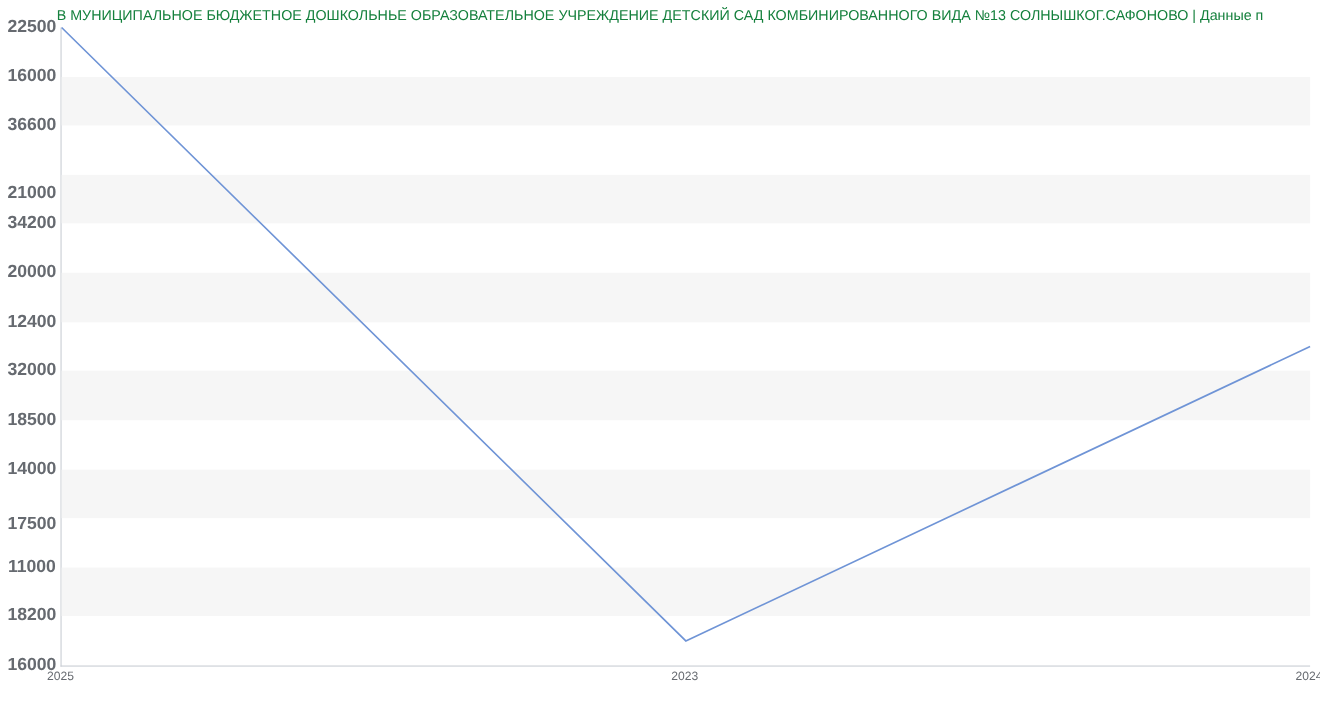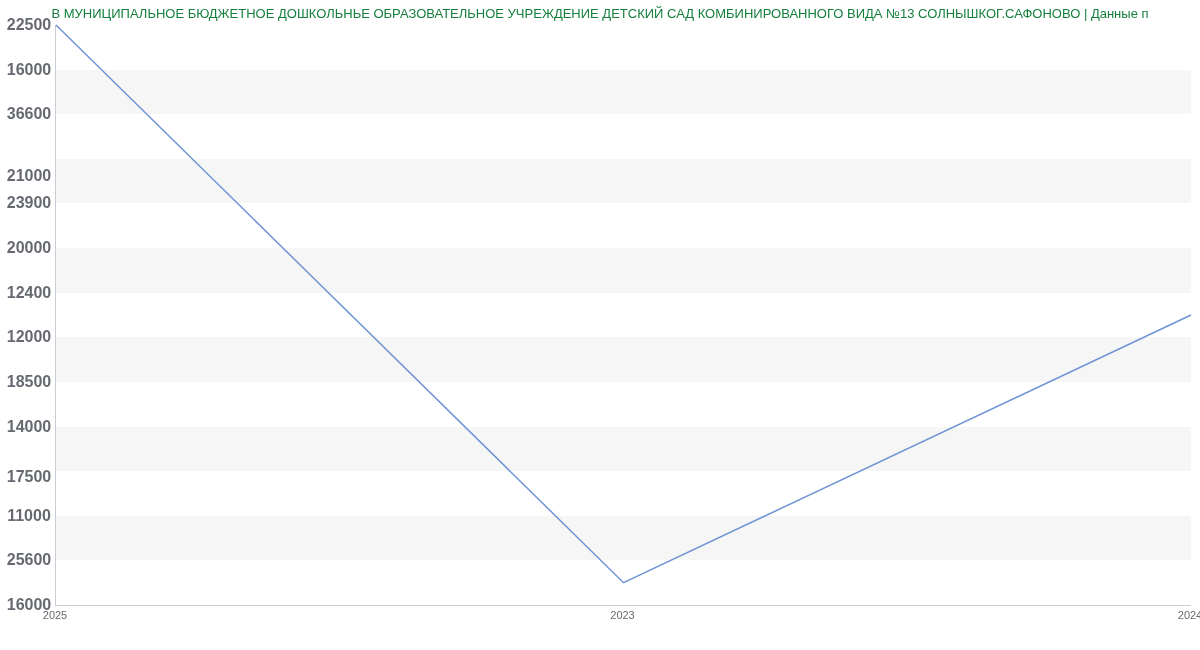--- a/index.html
+++ b/index.html
@@ -89,29 +89,29 @@
       <div class="band" style="top: 223.077px; height: 44.6154px;"></div>
       <div class="band" style="top: 133.846px; height: 44.6154px;"></div>
       <div class="band" style="top: 44.6154px; height: 44.6154px;"></div>
       <svg class="line" viewBox="0 0 1135 580" preserveAspectRatio="none">
       <path id="series-path" class="series-path" d="M0 0 L567.5 557.6923076923077 L1135 290"></path>
     </svg>
   </div>
 
   <div id="yticks">
       <div class="ytick-label" style="left: -50px; top: 580px;">16000</div>
-      <div class="ytick-label" style="left: -50px; top: 535.385px;">25600</div>
+      <div class="ytick-label" style="left: -50px; top: 535.385px;">18200</div>
       <div class="ytick-label" style="left: -50px; top: 490.769px;">11000</div>
       <div class="ytick-label" style="left: -50px; top: 452px;">17500</div>
       <div class="ytick-label" style="left: -50px; top: 401.538px;">14000</div>
       <div class="ytick-label" style="left: -50px; top: 356.923px;">18500</div>
-      <div class="ytick-label" style="left: -50px; top: 312.308px;">12000</div>
+      <div class="ytick-label" style="left: -50px; top: 312.308px;">32000</div>
       <div class="ytick-label" style="left: -50px; top: 267.692px;">12400</div>
       <div class="ytick-label" style="left: -50px; top: 223.077px;">20000</div>
-      <div class="ytick-label" style="left: -50px; top: 178.462px;">23900</div>
+      <div class="ytick-label" style="left: -50px; top: 178.462px;">34200</div>
       <div class="ytick-label" style="left: -50px; top: 133.846px; margin-top: 17px;">21000</div>
       <div class="ytick-label" style="left: -50px; top: 89.2308px;">36600</div>
       <div class="ytick-label" style="left: -50px; top: 44.6154px;">16000</div>
       <div class="ytick-label" style="left: -50px; top: 0px;">22500</div>
     </div>
 
   <div id="xticks">
       <div class="xtick-label" style="left: 0px;">2025</div>
       <div class="xtick-label" style="left: 567.5px;">2023</div>
       <div class="xtick-label" style="left: 1135px;">2024</div>

